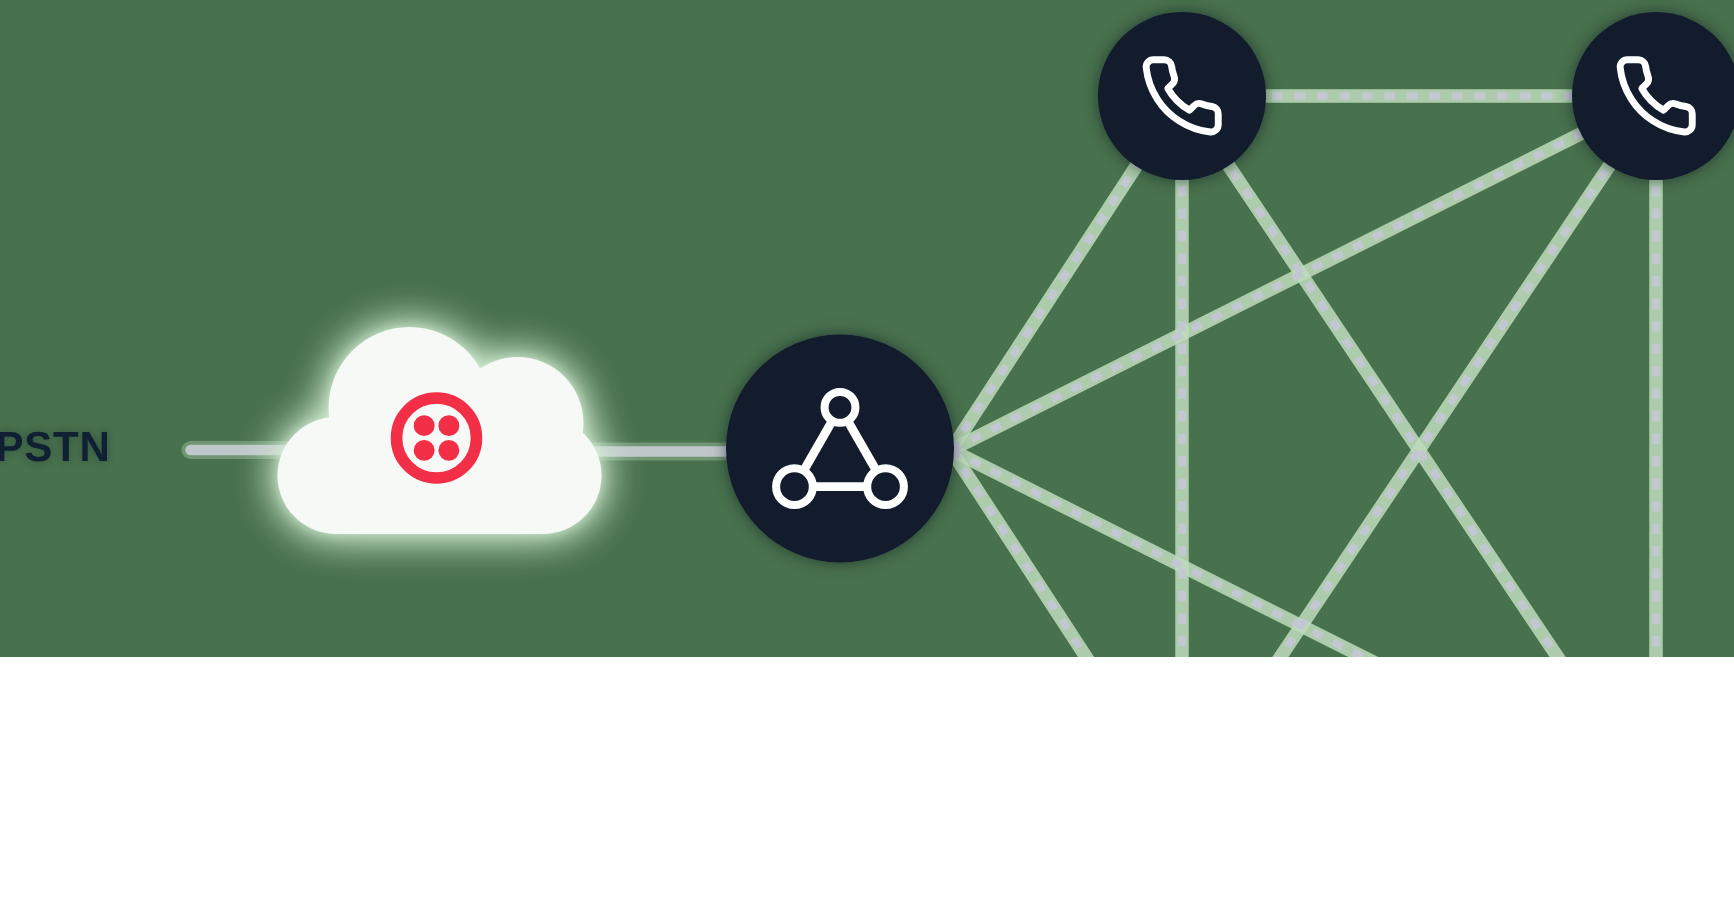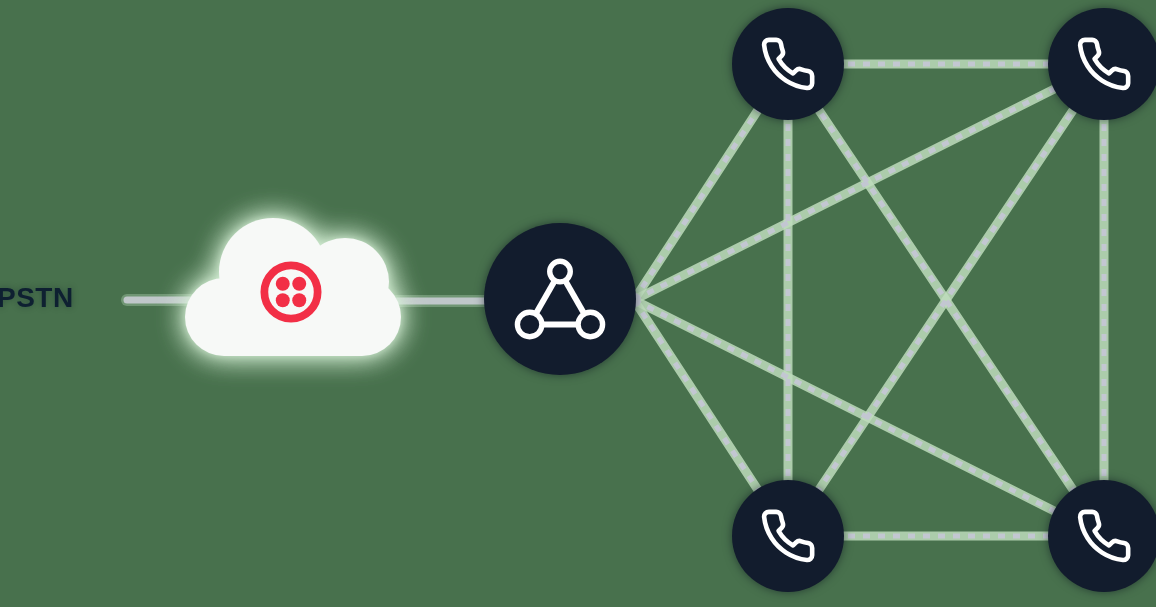--- a/index.html
+++ b/index.html
@@ -3,21 +3,21 @@
 <meta charset="utf-8">
 <style>
   html, body {
     margin: 0;
     padding: 0;
     font-family: "Liberation Sans", sans-serif;
   }
   .stage {
     position: relative;
     width: 1156px;
-    height: 607px;
+    height: 438px;
     overflow: hidden;
     background: var(--bg, #48714d);
   }
   #edges-layer {
     position: absolute;
     left: 0;
     top: 0;
     width: 1156px;
     height: 607px;
     z-index: 1;

